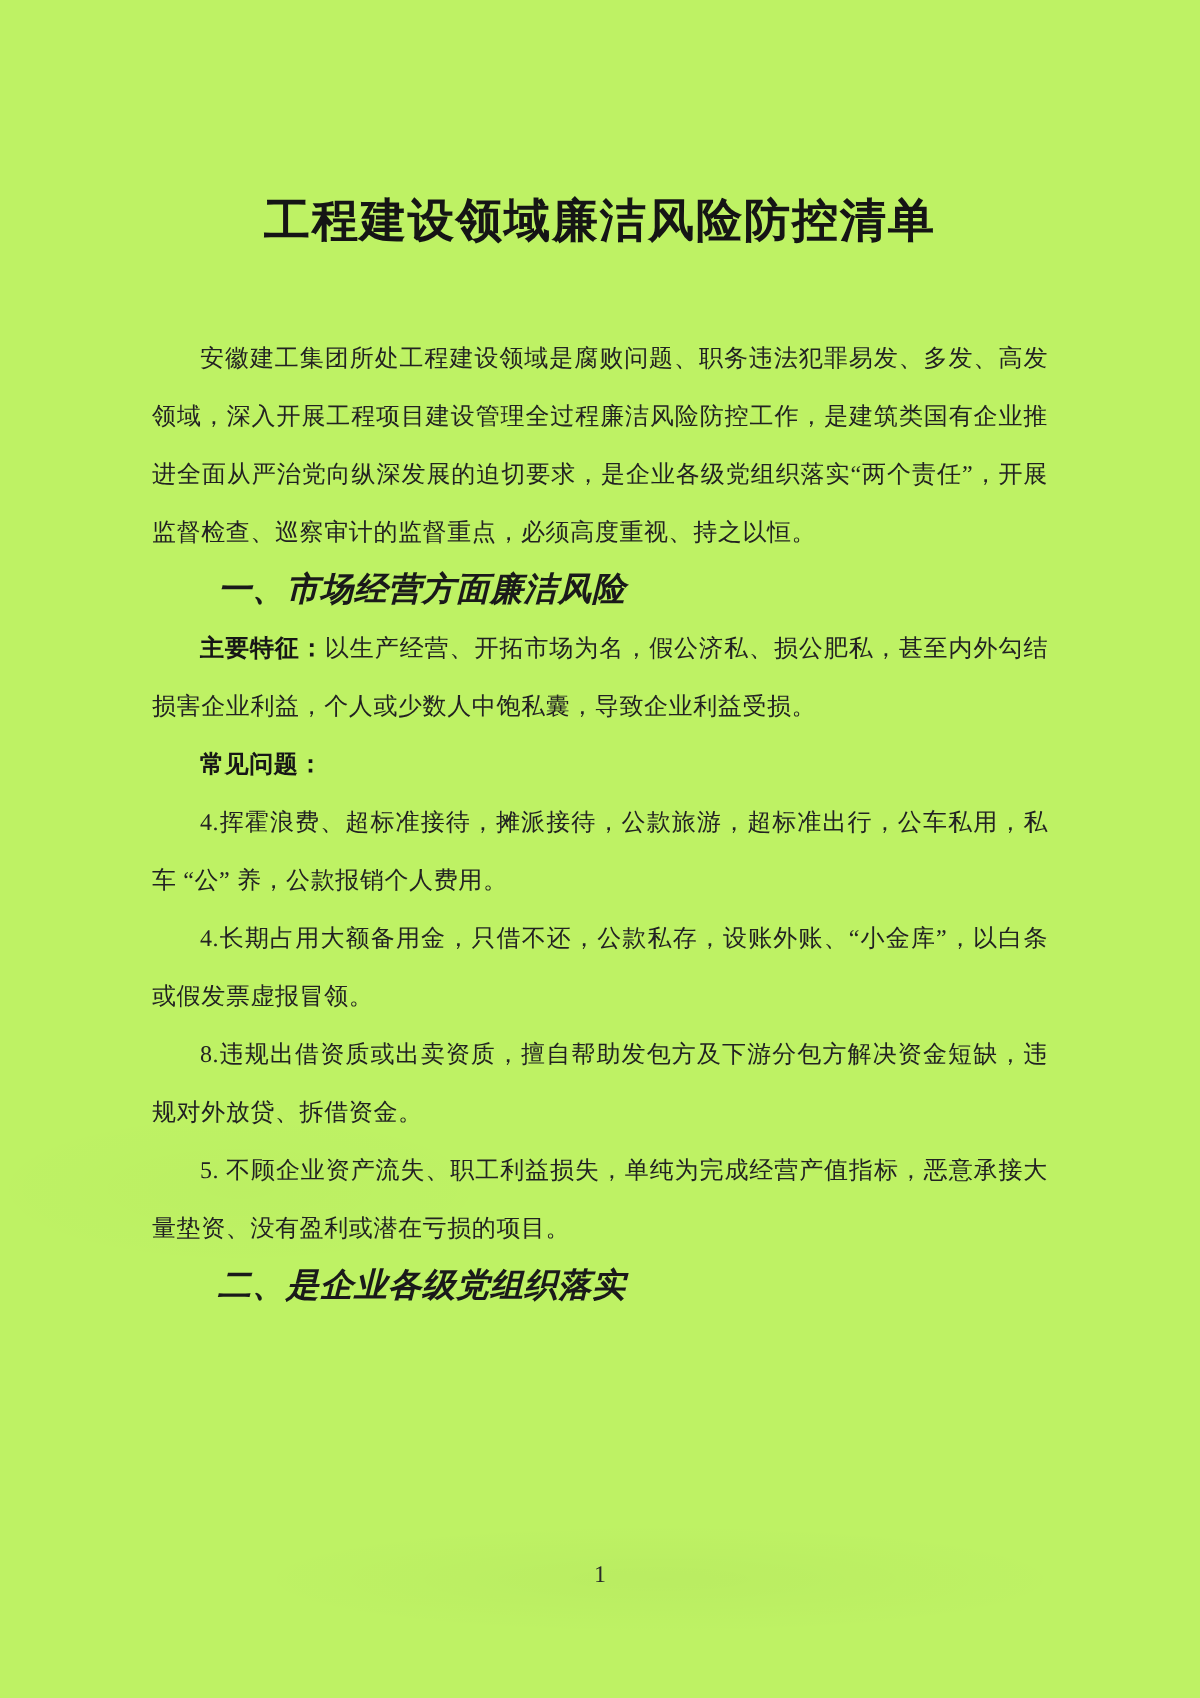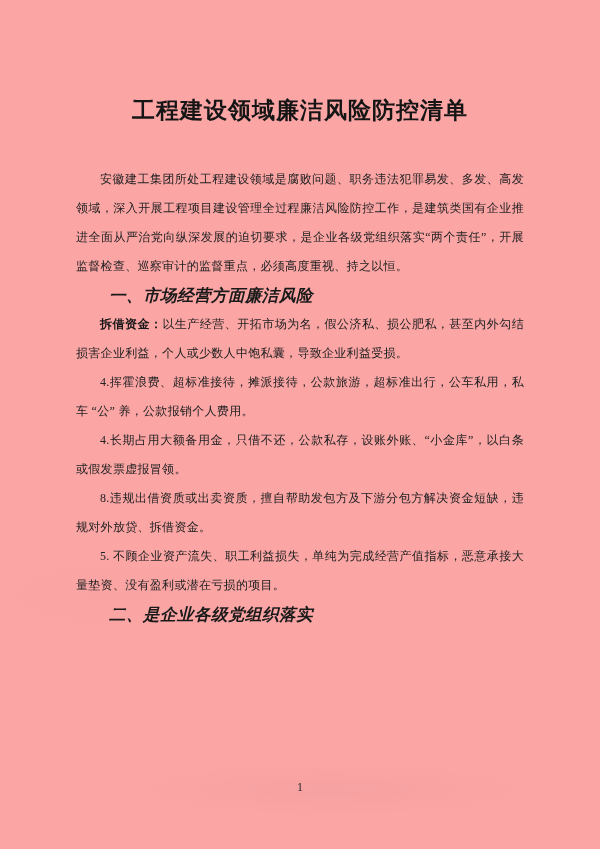--- a/index.html
+++ b/index.html
@@ -6,21 +6,21 @@
 
   html, body {
     width: 600px;
     background: #f2f2f2;
   }
 
   .page {
     position: relative;
     width: 600px;
     height: 849px;
-    background: #fca5a5;
+    background: #bef264;
     overflow: hidden;
     font-family: "Liberation Serif", "DejaVu Serif", serif;
     color: #1f1f1f;
   }
 
   
   .page::before {
     content: "";
     position: absolute;
     inset: 0;
@@ -88,22 +88,23 @@
 
 <div class="page">
   <div class="content">
 
     <h1 class="doc-title">工程建设领域廉洁风险防控清单</h1>
 
     <p class="body-par">安徽建工集团所处工程建设领域是腐败问题、职务违法犯罪易发、多发、高发领域，深入开展工程项目建设管理全过程廉洁风险防控工作，是建筑类国有企业推进全面从严治党向纵深发展的迫切要求，是企业各级党组织落实“两个责任”，开展监督检查、巡察审计的监督重点，必须高度重视、持之以恒。</p>
 
     <h2 class="section-heading">一、市场经营方面廉洁风险</h2>
 
-    <p class="body-par"><span class="label-bold">拆借资金：</span><span>以生产经营、开拓市场为名，假公济私、损公肥私，甚至内外勾结损害企业利益，个人或少数人中饱私囊，导致企业利益受损。</span></p>
+    <p class="body-par"><span class="label-bold">主要特征：</span><span>以生产经营、开拓市场为名，假公济私、损公肥私，甚至内外勾结损害企业利益，个人或少数人中饱私囊，导致企业利益受损。</span></p>
 
+    <p class="body-par"><span class="label-bold">常见问题：</span></p>
 
     <p class="body-par">4.挥霍浪费、超标准接待，摊派接待，公款旅游，超标准出行，公车私用，私车 “公” 养，公款报销个人费用。</p>
 
     <p class="body-par">4.长期占用大额备用金，只借不还，公款私存，设账外账、“小金库”，以白条或假发票虚报冒领。</p>
 
 
     <p class="body-par">8.违规出借资质或出卖资质，擅自帮助发包方及下游分包方解决资金短缺，违规对外放贷、拆借资金。</p>
 
     <p class="body-par">5. 不顾企业资产流失、职工利益损失，单纯为完成经营产值指标，恶意承接大量垫资、没有盈利或潜在亏损的项目。</p>
 

